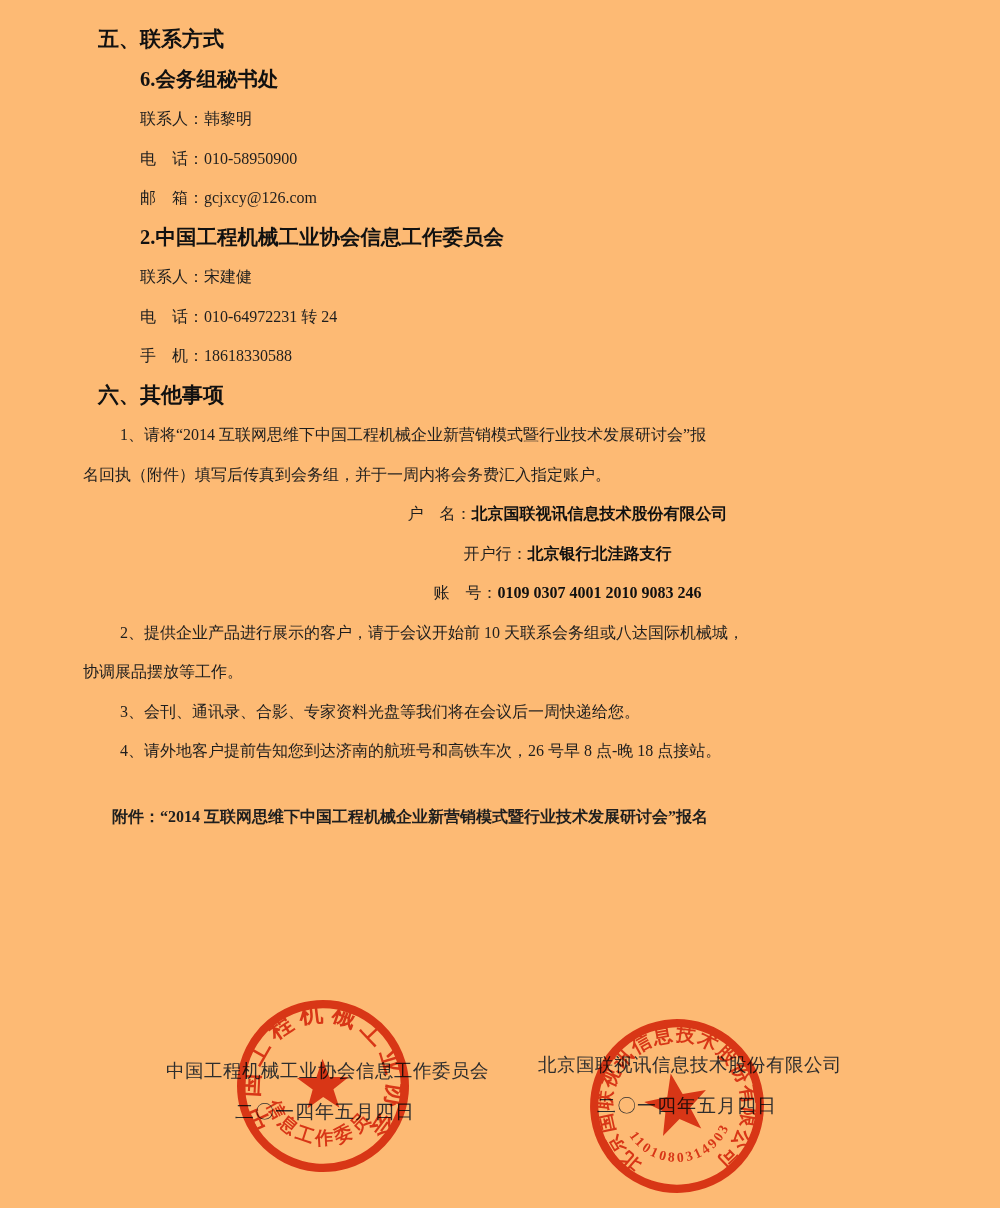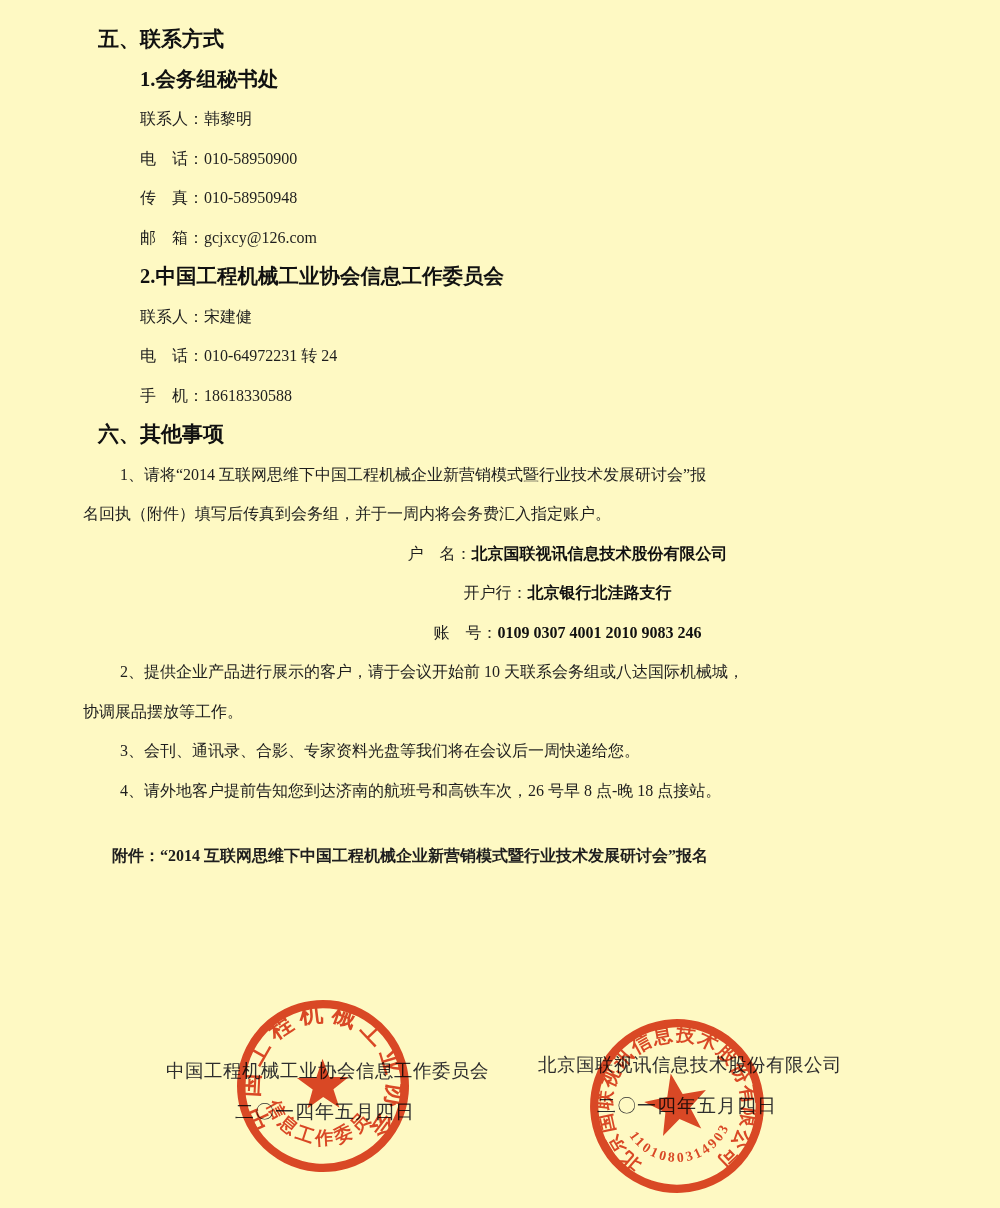--- a/index.html
+++ b/index.html
@@ -1,19 +1,19 @@
 <!DOCTYPE html>
 <html><head>
 <meta charset="utf-8">
 <style>
   html,body{margin:0;padding:0;background:#ffffff;}
   .page{
     position:relative;
     width:1000px;height:1208px;
-    background:#fef9c3;
+    background:#fdba74;
     overflow:hidden;
     font-family:"Liberation Serif","DejaVu Serif",serif;
     color:#1e1e1e;
   }
   .doc{padding:20px 25px 0 83px;}
   .line{line-height:39.5px;font-size:16px;white-space:nowrap;}
   .sec-head{padding-left:15px;font-weight:bold;font-size:21px;color:#111;}
   .sub-head{padding-left:57px;font-weight:bold;font-size:20.5px;color:#111;}
   .detail{padding-left:57px;}
   .bank{padding-left:77px;text-align:center;}
@@ -31,30 +31,27 @@
   .seal text{font-family:"Liberation Serif","DejaVu Serif",serif;font-weight:bold;}
 </style>
 </head>
 <body>
 
 <div class="page">
   <div class="doc">
 
     <div class="line sec-head">五、联系方式</div>
 
-    <div class="line sub-head">1.会务组秘书处</div>
+    <div class="line sub-head">6.会务组秘书处</div>
 
     <div class="line detail">
       <span>联系人：</span><span>韩黎明</span>
     </div>
     <div class="line detail">
       <span>电　话：</span><span>010-58950900</span>
-    </div>
-    <div class="line detail">
-      <span>传　真：</span><span>010-58950948</span>
     </div>
     <div class="line detail">
       <span>邮　箱：</span><span>gcjxcy@126.com</span>
     </div>
 
     <div class="line sub-head">2.中国工程机械工业协会信息工作委员会</div>
 
     <div class="line detail">
       <span>联系人：</span><span>宋建健</span>
     </div>

